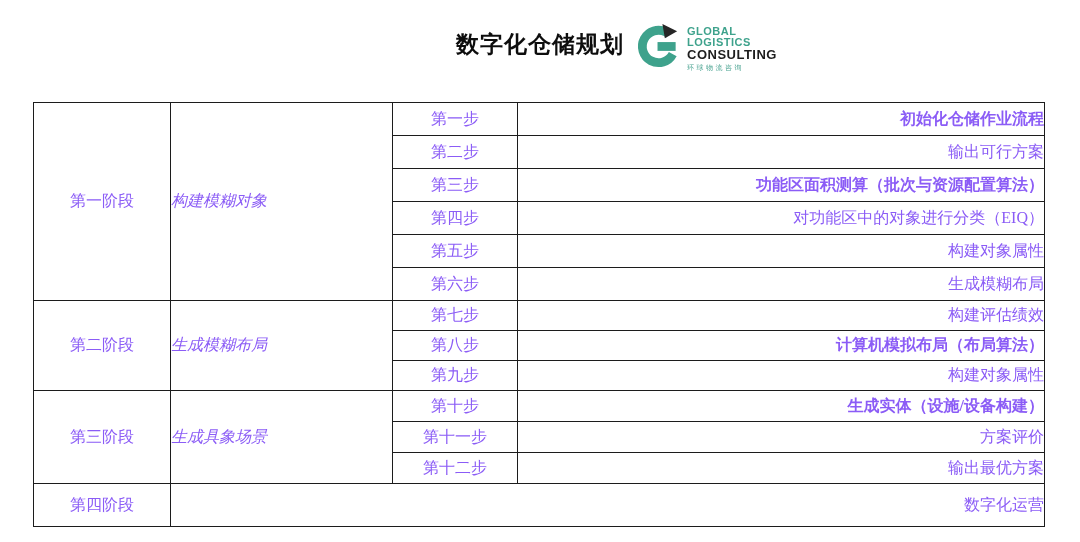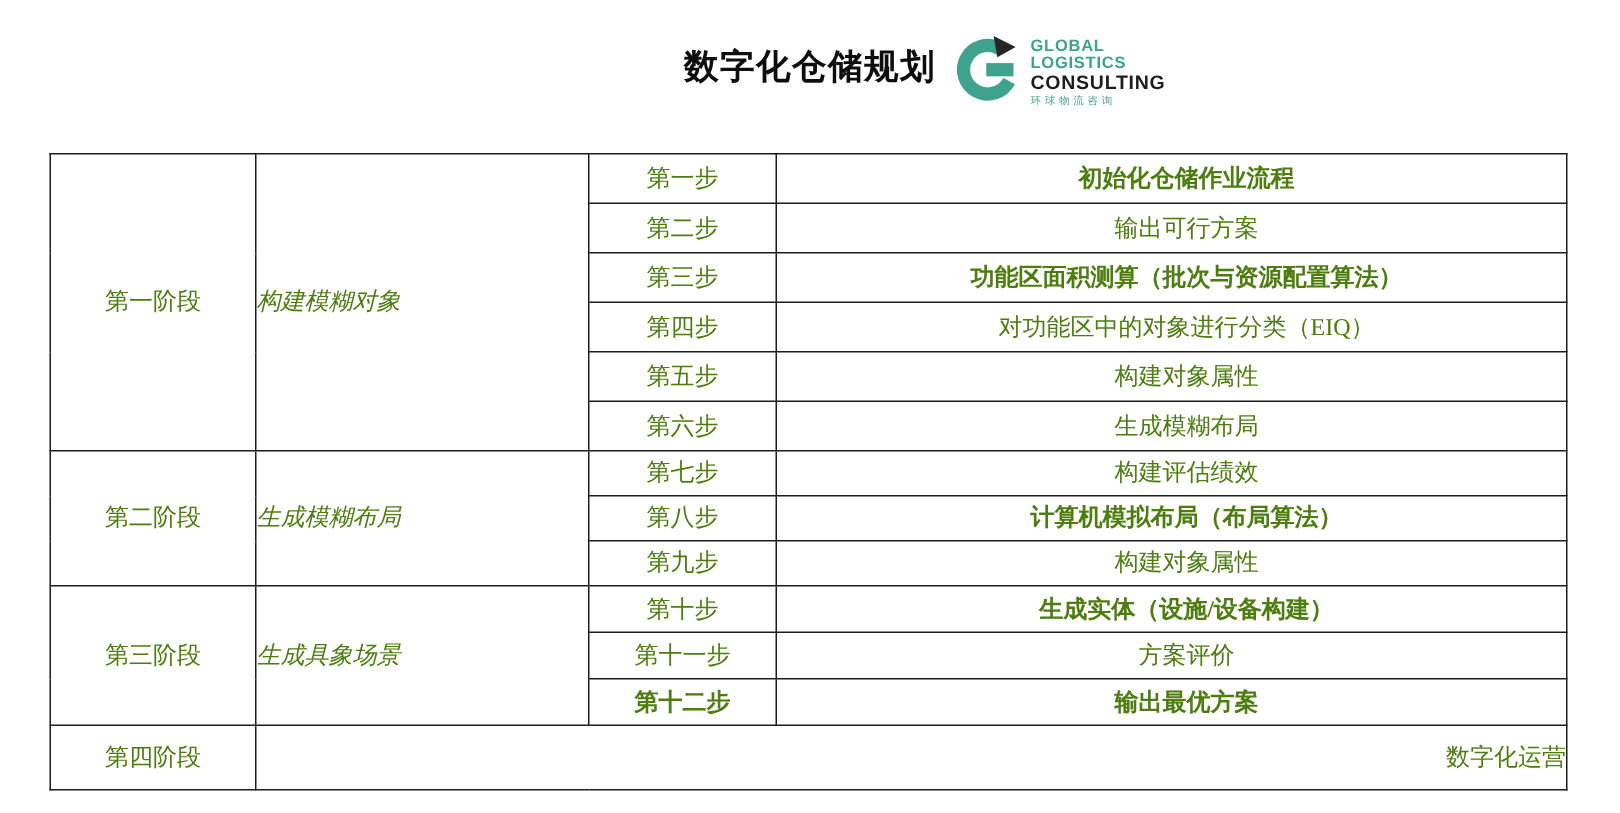--- a/index.html
+++ b/index.html
@@ -38,30 +38,30 @@
   
   .plan-table {
     position:absolute; left:33px; top:87px;
     width:1011px;
     border-collapse:collapse;
     table-layout:fixed;
   }
   .plan-table td {
     border:1.8px solid #1c1c1c;
     font-size:16px;
-    color:#4d7c0f;
+    color:#8b5cf6;
     padding:0;
     vertical-align:middle;
     overflow:hidden;
     white-space:nowrap;
   }
   td.phase-cell    { text-align:center; }
   td.activity-cell { text-align:left;font-style:italic; }
   td.step-label-cell { text-align:center; }
-  td.step-desc-cell  { text-align:center; padding-left:20px; }
+  td.step-desc-cell  { text-align:right; padding-left:20px; }
   td.step-desc-cell.bold { font-weight:700; }
   td.final-activity-cell { text-align:right; }
 </style>
 </head>
 <body>
 
 <div class="page">
 
   <div class="header">
     <h1 class="page-title">数字化仓储规划</h1>
@@ -132,21 +132,21 @@
         <tr style="height: 31px;">
           <td class="phase-cell" rowspan="3">第三阶段</td>
           <td class="activity-cell" rowspan="3">生成具象场景</td>
           <td class="step-label-cell">第十步</td>
           <td class="step-desc-cell bold">生成实体（设施/设备构建）</td>
         </tr>
         <tr style="height: 31px;">
           <td class="step-label-cell">第十一步</td>
           <td class="step-desc-cell">方案评价</td>
         </tr>
-        <tr style="height: 31px; font-weight: bold;">
+        <tr style="height: 31px;">
           <td class="step-label-cell">第十二步</td>
           <td class="step-desc-cell">输出最优方案</td>
         </tr>
         <tr style="height: 43px;">
           <td class="phase-cell">第四阶段</td>
           <td class="final-activity-cell" colspan="3">数字化运营</td>
         </tr>
       </tbody>
   </table>
 

